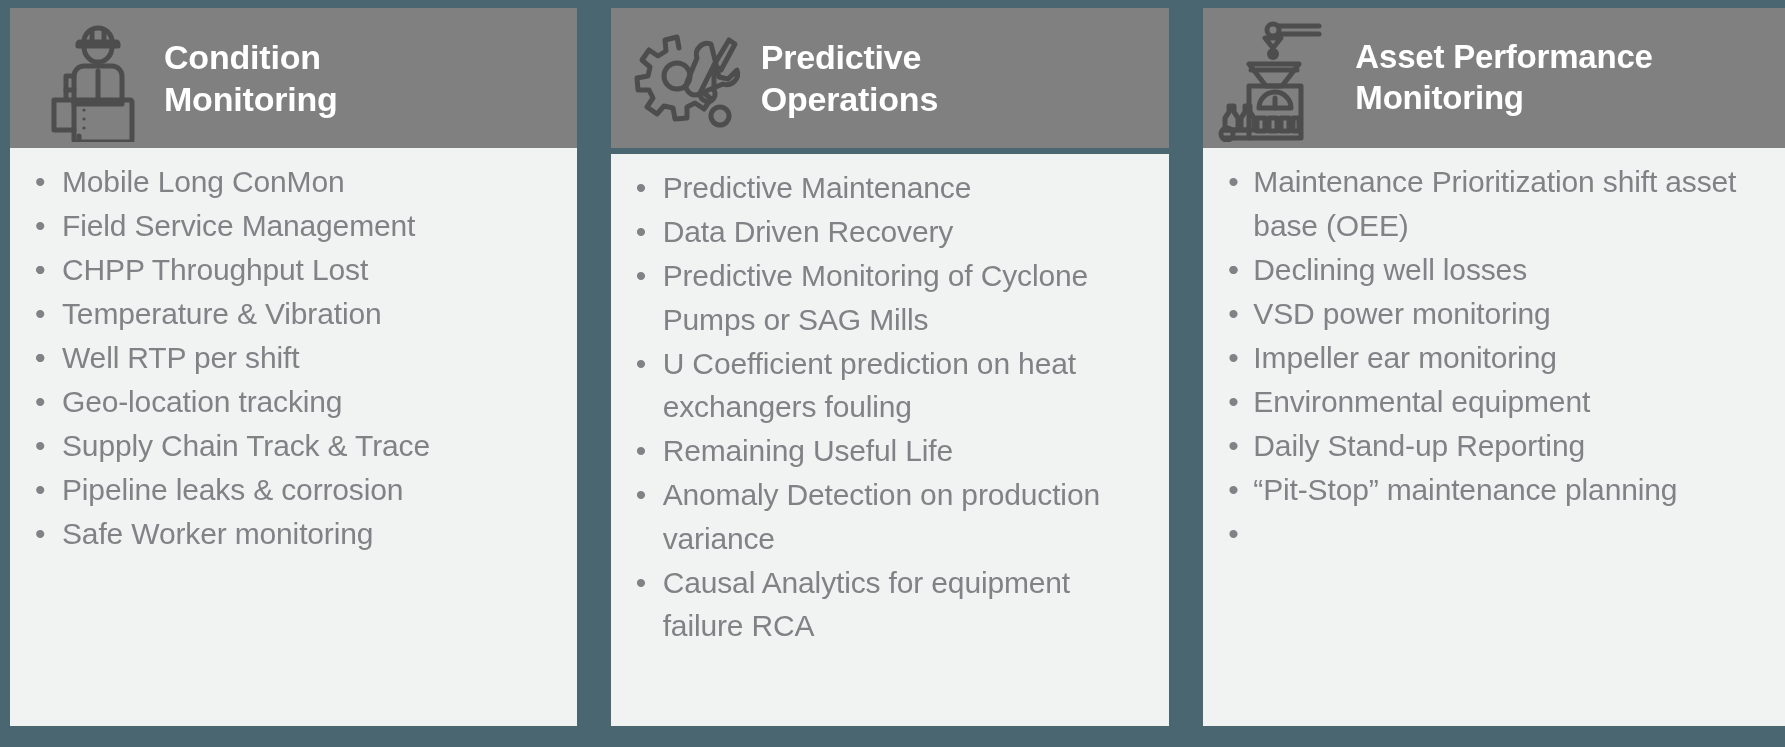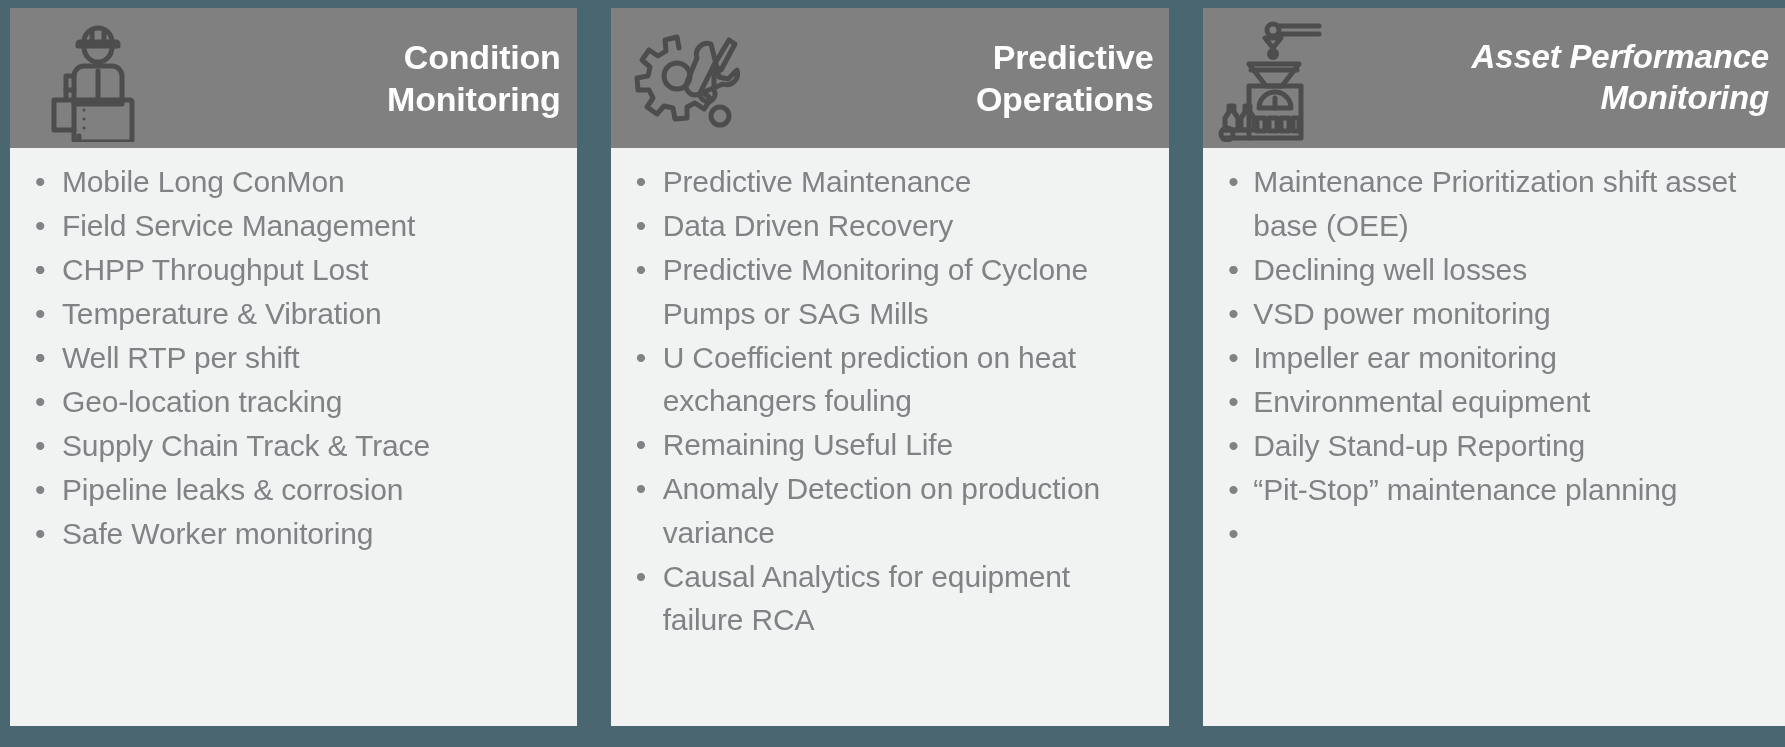--- a/index.html
+++ b/index.html
@@ -24,21 +24,21 @@
     gap: 34px;
   }
   .card {
     display: flex;
     flex-direction: column;
     height: 718px;
     box-sizing: border-box;
     overflow: hidden;
   }
   .card-1 { width: 568px; }
-  .card-2 { width: 560px; }
+  .card-2 { width: 560px; gap: 6px; }
   .card-3 { width: 583px; }
 
   .card-header {
     background: #808080;
     height: 140px;
     min-height: 140px;
     display: flex;
     align-items: center;
     box-sizing: border-box;
     padding: 0 10px 0 18px;
@@ -62,26 +62,26 @@
     width: 100%;
     height: 100%;
   }
 
   .card-title {
     flex: 1 1 auto;
     color: #ffffff;
     font-size: 34px;
     font-weight: bold;
     line-height: 1.24;
-    text-align: right;
+    text-align: left;
     letter-spacing: -0.2px;
     padding-right: 6px;
     white-space: pre-line;
   }
-  .card-3 .card-title { font-size: 33px; font-style: italic; }
+  .card-3 .card-title { font-size: 33px; }
 
   .card-body {
     background: #f1f2f2;
     flex: 1 1 auto;
     padding: 12px 14px 10px 16px;
     box-sizing: border-box;
     overflow: hidden;
   }
   .bullets {
     list-style: none;

